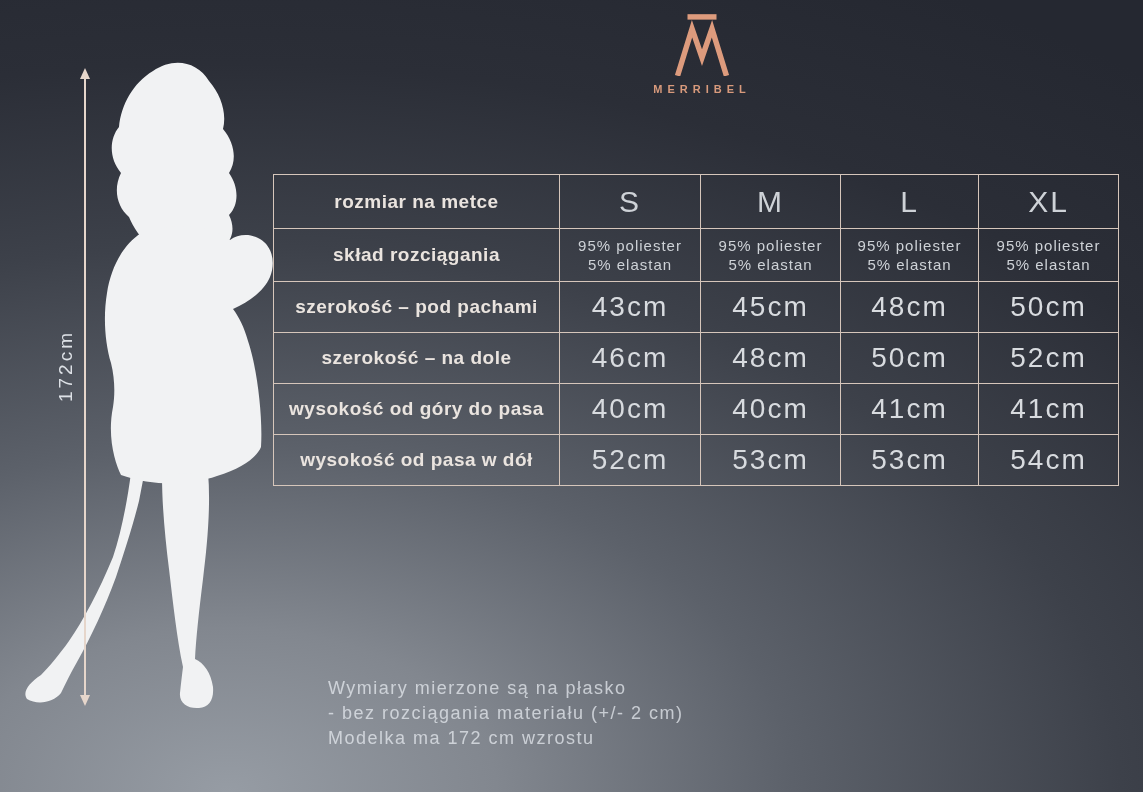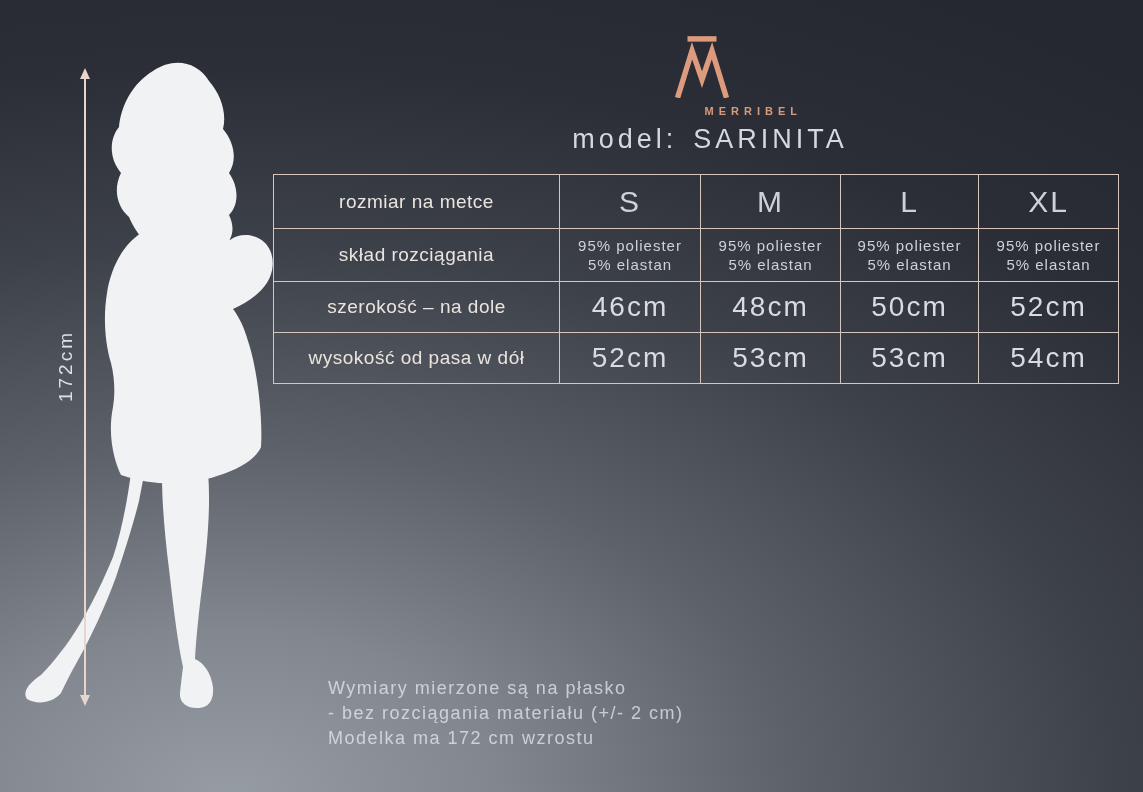--- a/index.html
+++ b/index.html
@@ -19,36 +19,36 @@
   .height-arrow{position:absolute;left:79px;top:68px;width:12px;height:638px;}
   .height-arrow .shaft{position:absolute;left:5px;top:7px;bottom:7px;width:2px;background:#e6d6cb;}
   .height-arrow .head-top{position:absolute;left:1px;top:0;width:0;height:0;
     border-left:5px solid transparent;border-right:5px solid transparent;border-bottom:11px solid #e6d6cb;}
   .height-arrow .head-bottom{position:absolute;left:1px;bottom:0;width:0;height:0;
     border-left:5px solid transparent;border-right:5px solid transparent;border-top:11px solid #e6d6cb;}
   .height-label{position:absolute;left:6px;top:355px;width:120px;height:22px;
     transform:rotate(-90deg);text-align:center;
     font-size:19px;letter-spacing:3px;color:#dde1e6;}
   
-  .brand{position:absolute;left:602px;top:36px;width:200px;text-align:right;}
+  .brand{position:absolute;left:602px;top:14px;width:200px;text-align:center;}
   .brand svg{display:block;margin:0 auto;}
   .brand-name{margin-top:7px;font-size:11px;letter-spacing:5px;color:#d89a7c;font-weight:bold;}
   
   .title{position:absolute;left:410px;top:124px;width:600px;text-align:center;
     font-size:27px;letter-spacing:4px;color:#d6d8db;font-weight:normal;}
   .title .prefix{margin-right:16px;}
   
   table.size-table{position:absolute;left:273px;top:174px;width:845px;
     border-collapse:collapse;table-layout:fixed;}
   table.size-table td{
     border:1px solid #d6c6bb;
     text-align:center;vertical-align:middle;padding:0;
   }
   tr.r-head{height:54px;} tr.r-comp{height:53px;} tr.r-val{height:51px;}
-  td.lbl{font-size:19px;color:#eae4df;letter-spacing:.5px;}
+  td.lbl{font-size:19px;color:#eae4df;letter-spacing:.5px;font-weight:bold;}
   td.size{font-size:30px;color:#ced2d7;letter-spacing:2px;}
   td.comp{font-size:15px;color:#ced2d7;letter-spacing:1px;white-space:pre-line;line-height:1.3;}
   td.val{font-size:28px;color:#d8dbdf;letter-spacing:2px;}
   
   .footer{position:absolute;left:328px;top:676px;width:700px;
     font-size:18px;line-height:25px;letter-spacing:1.5px;color:rgba(230,234,239,.75);}
 </style>
 </head>
 <body>
 
@@ -80,23 +80,20 @@
   <div class="height-label">172cm</div>
 
   <div class="brand">
     <svg width="58" height="62" viewBox="0 0 64 68" aria-hidden="true">
       <rect x="16" y="0" width="32" height="6" fill="#dd9b7d"></rect>
       <polyline points="5,68 21,16 32,48 43,16 59,68" fill="none" stroke="#dd9b7d" stroke-width="6"></polyline>
     </svg>
     <div class="brand-name">MERRIBEL</div>
   </div>
 
-  <div class="title">
-    <span class="prefix">model:</span><span>SARINITA</span>
-  </div>
 
   <table class="size-table">
     <colgroup>
       <col style="width:286px">
         <col style="width:141px">
         <col style="width:140px">
         <col style="width:138px">
         <col style="width:140px">
     </colgroup>
     <tbody>
@@ -112,25 +109,39 @@
       <td class="comp">95% poliester
 5% elastan</td>
       <td class="comp">95% poliester
 5% elastan</td>
       <td class="comp">95% poliester
 5% elastan</td>
       <td class="comp">95% poliester
 5% elastan</td>
     </tr>
     <tr class="r-val">
+      <td class="lbl">szerokość – pod pachami</td>
+      <td class="val">43cm</td>
+      <td class="val">45cm</td>
+      <td class="val">48cm</td>
+      <td class="val">50cm</td>
+    </tr>
+    <tr class="r-val">
       <td class="lbl">szerokość – na dole</td>
       <td class="val">46cm</td>
       <td class="val">48cm</td>
       <td class="val">50cm</td>
       <td class="val">52cm</td>
+    </tr>
+    <tr class="r-val">
+      <td class="lbl">wysokość od góry do pasa</td>
+      <td class="val">40cm</td>
+      <td class="val">40cm</td>
+      <td class="val">41cm</td>
+      <td class="val">41cm</td>
     </tr>
     <tr class="r-val">
       <td class="lbl">wysokość od pasa w dół</td>
       <td class="val">52cm</td>
       <td class="val">53cm</td>
       <td class="val">53cm</td>
       <td class="val">54cm</td>
     </tr>
   </tbody>
     </table>

